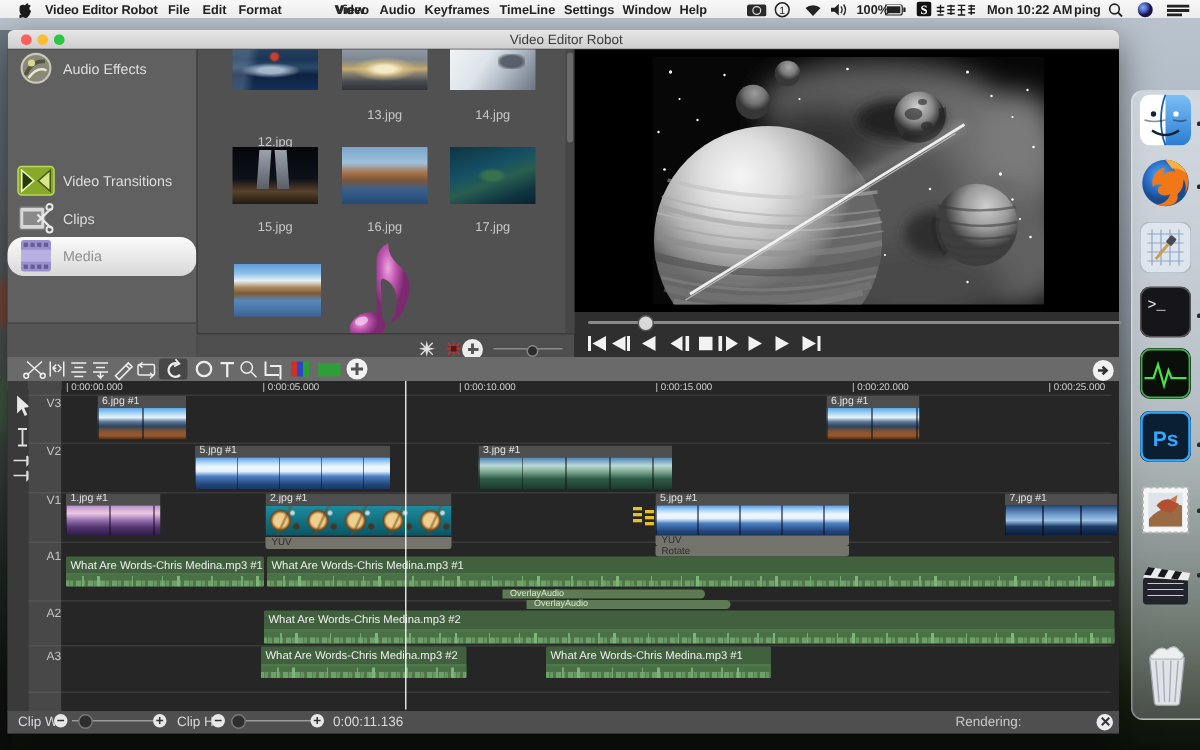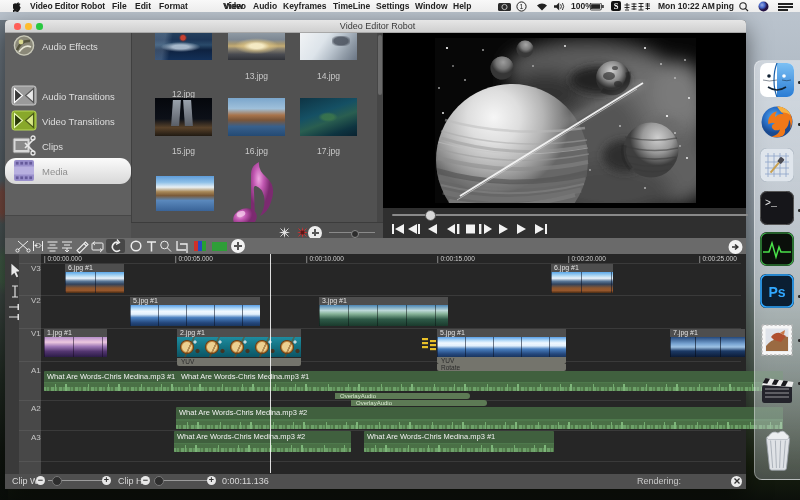--- a/index.html
+++ b/index.html
@@ -40,21 +40,21 @@
 #tstrip{left:0;top:234px;width:14px;height:221px;background:#3a3a3a;}
 #thead{left:14px;top:234px;width:22px;height:221px;background:#484848;}
 #tbody{left:36px;top:234px;width:705px;height:221px;background:#262626;}
 .trklbl{position:absolute;left:12px;font-size:8px;color:#c4c4c4;}
 .sep{position:absolute;left:0;width:700px;height:1px;background:#3a3a3a;}
 .hsep{position:absolute;left:0;width:22px;height:1px;background:#555;}
 .clip{position:absolute;overflow:hidden;}
 .ct{position:absolute;left:0;top:0;right:0;height:8px;background:#4e4e4e;color:#e3e3e3;font-size:7px;line-height:8px;padding-left:3px;white-space:nowrap;overflow:hidden;}
 .cb{position:absolute;left:0;top:8px;right:0;bottom:0;}
 .yuv{position:absolute;background:#74746c;color:#2c2c2c;font-size:6.5px;line-height:8px;padding-left:4px;border-radius:0 0 2px 2px;}
-.aclip{position:absolute;background:linear-gradient(180deg,#40603e 0%,#40603e 55%,#4e784c 55%,#4e784c 100%);border-radius:1px;overflow:hidden;padding-left:40px;}
+.aclip{position:absolute;background:linear-gradient(180deg,#40603e 0%,#40603e 55%,#4e784c 55%,#4e784c 100%);border-radius:1px;overflow:hidden;}
 .aclip .at{position:absolute;left:3px;top:1px;color:#f0f0f0;font-size:7.5px;white-space:nowrap;}
 .ov{position:absolute;height:6px;background:#5d7a55;border-radius:0 3px 3px 0;color:#d8e8d0;font-size:6px;line-height:6px;padding-left:5px;}
 #bbar{left:0;top:454px;width:741px;height:15px;background:#4f4f4f;color:#d8d8d8;font-size:9px;}
 #bbar span{position:absolute;top:2px;}
 .mcirc{position:absolute;width:9px;height:9px;border-radius:50%;background:#e8e8e8;color:#333;font-size:9px;line-height:8px;text-align:center;font-weight:bold;top:1.5px;}
 .sline{position:absolute;top:6px;height:1px;background:#9a9a9a;}
 .sknob{position:absolute;top:2px;width:8px;height:8px;border-radius:50%;background:#2e2e2e;border:1px solid #777;}
 
 #dock{left:754px;top:60px;width:46px;height:418px;background:linear-gradient(180deg,rgba(228,233,239,.62) 0%,rgba(228,233,239,.54) 55%,rgba(205,212,218,.40) 85%,rgba(190,198,205,.32) 100%);border-radius:8px 0 0 8px;border:1px solid rgba(255,255,255,.35);}
 .dicon{position:absolute;left:5px;width:34px;height:34px;}
@@ -86,29 +86,20 @@
 <div id="lpanel" class="ab">
 <div class="lrow ab" style="top:0px;">
           <svg class="licon" viewBox="0 0 26 23">
             <circle cx="13" cy="11.5" r="10" fill="#8a8878"></circle>
             <circle cx="13" cy="11.5" r="9.6" fill="none" stroke="#c8c8b8" stroke-width="1.4"></circle>
             <path d="M6 16 Q10 6 19 7" stroke="#55543e" stroke-width="2.5" fill="none"></path>
             <path d="M8 18 Q14 10 20 13" stroke="#e8e8d8" stroke-width="1.6" fill="none"></path>
             <circle cx="10" cy="8" r="2.4" fill="#d8d890"></circle>
           </svg>
           <span class="lbl">Audio Effects</span>
-        </div>
-<div class="lrow ab" style="top:50px;">
-          <svg class="licon" viewBox="0 0 26 23">
-            <rect x="1" y="2" width="24" height="19" rx="2.5" fill="#9a9a9a"></rect>
-            <rect x="1" y="2" width="24" height="19" rx="2.5" fill="none" stroke="#c8c8c8" stroke-width="1"></rect>
-            <path d="M3.5 4.5 v14 l8-7 z" fill="#3a3a3a" stroke="#fff" stroke-width="1.1"></path>
-            <path d="M22.5 4.5 v14 l-8-7 z" fill="#e8e8e8" stroke="#555" stroke-width="1.1"></path>
-          </svg>
-          <span class="lbl">Audio Transitions</span>
         </div>
 <div class="lrow ab" style="top:75px;">
           <svg class="licon" viewBox="0 0 26 23">
             <rect x="1" y="2" width="24" height="19" rx="2.5" fill="#88a82a"></rect>
             <rect x="1" y="2" width="24" height="19" rx="2.5" fill="none" stroke="#b8d858" stroke-width="1"></rect>
             <path d="M3.5 4.5 v14 l8-7 z" fill="#2a3a0a" stroke="#e8f8b8" stroke-width="1.1"></path>
             <path d="M22.5 4.5 v14 l-8-7 z" fill="#d8e888" stroke="#4a5a1a" stroke-width="1.1"></path>
           </svg>
           <span class="lbl">Video Transitions</span>
         </div>

